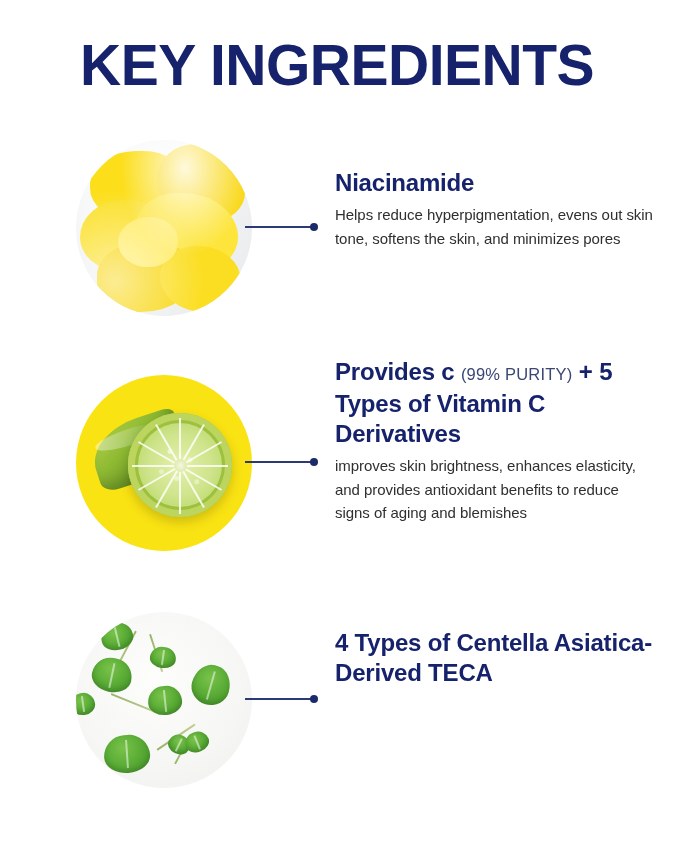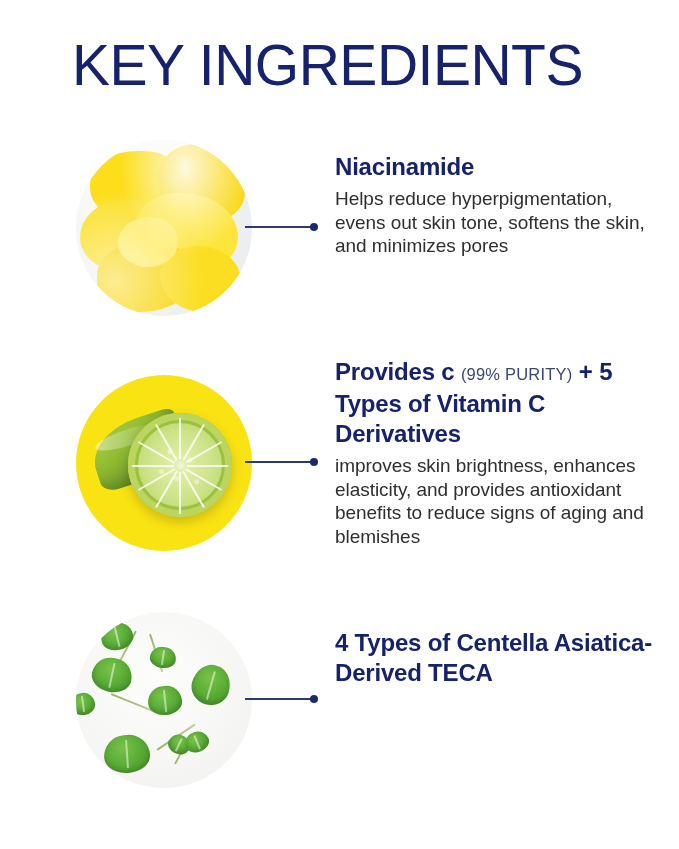--- a/index.html
+++ b/index.html
@@ -8,24 +8,24 @@
     background:#ffffff;
     font-family:"Liberation Sans", sans-serif;
     overflow:hidden;
     position:relative;
   }
   .page{position:relative;width:679px;height:849px;background:#fff;}
 
   
   .title{
     position:absolute;
-    left:72px; top:36px;
+    left:80px; top:36px;
     width:530px;
     font-size:57px;
-    font-weight:normal;
+    font-weight:bold;
     letter-spacing:-0.5px;
     color:#16226B;
     line-height:1.05;
     white-space:nowrap;
   }
 
   
   .row{position:absolute;left:0;width:679px;}
   .row-1{top:140px;}
   .row-2{top:375px;}
@@ -136,21 +136,21 @@
     width:8px;height:8px;border-radius:50%;
     background:#1B2A6B;
   }
 
   
   .text-col{
     position:absolute;
     left:335px;
     width:320px;
   }
-  .tc-1{top:12px;}
+  .tc-1{top:28px;}
   .tc-2{top:-18px;}
   .tc-3{top:16px;}
 
   .heading{
     color:#16226B;
     font-weight:bold;
     font-size:24px;
     line-height:30px;
     margin:0 0 5px 0;
     letter-spacing:-0.2px;
@@ -162,21 +162,21 @@
     letter-spacing:0.2px;
     margin-top:32px;
   }
   .heading .plus{
     font-weight:bold;
     font-size:24px;
     color:#16226B;
   }
   .body{
     color:#2F2F2F;
-    font-size:19px;
+    font-size:15px;
     line-height:23.5px;
     margin:0;
     letter-spacing:-0.05px;
   }
 </style>
 </head>
 <body>
 
 <div class="page">
 

